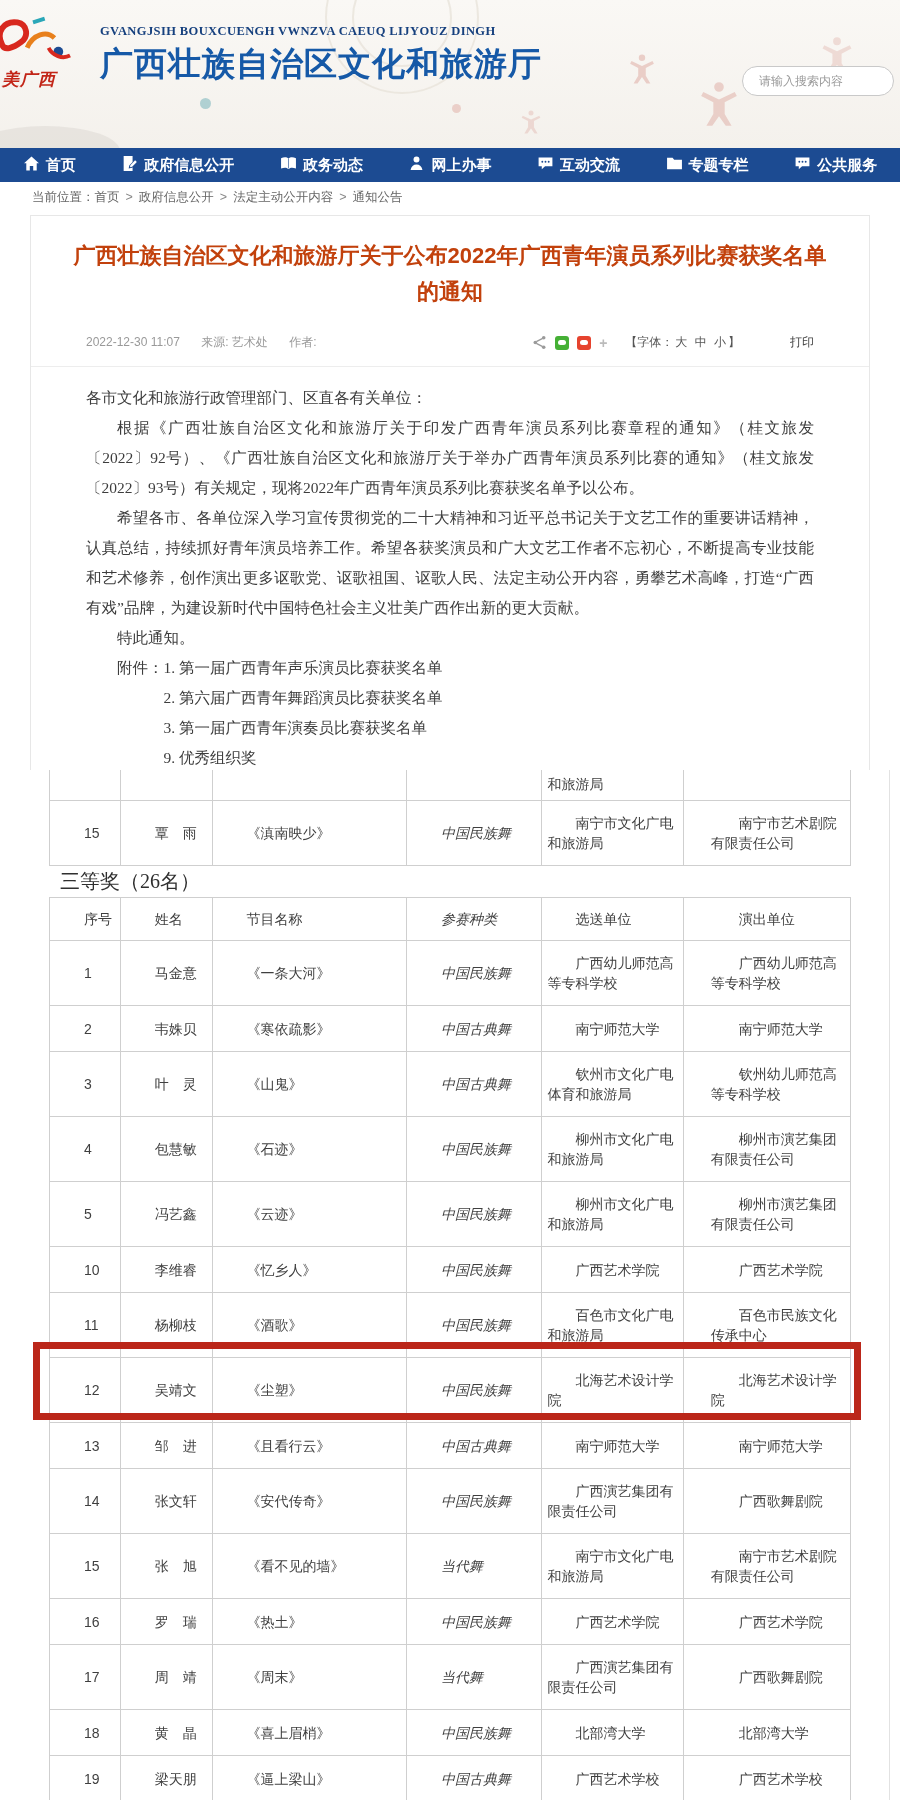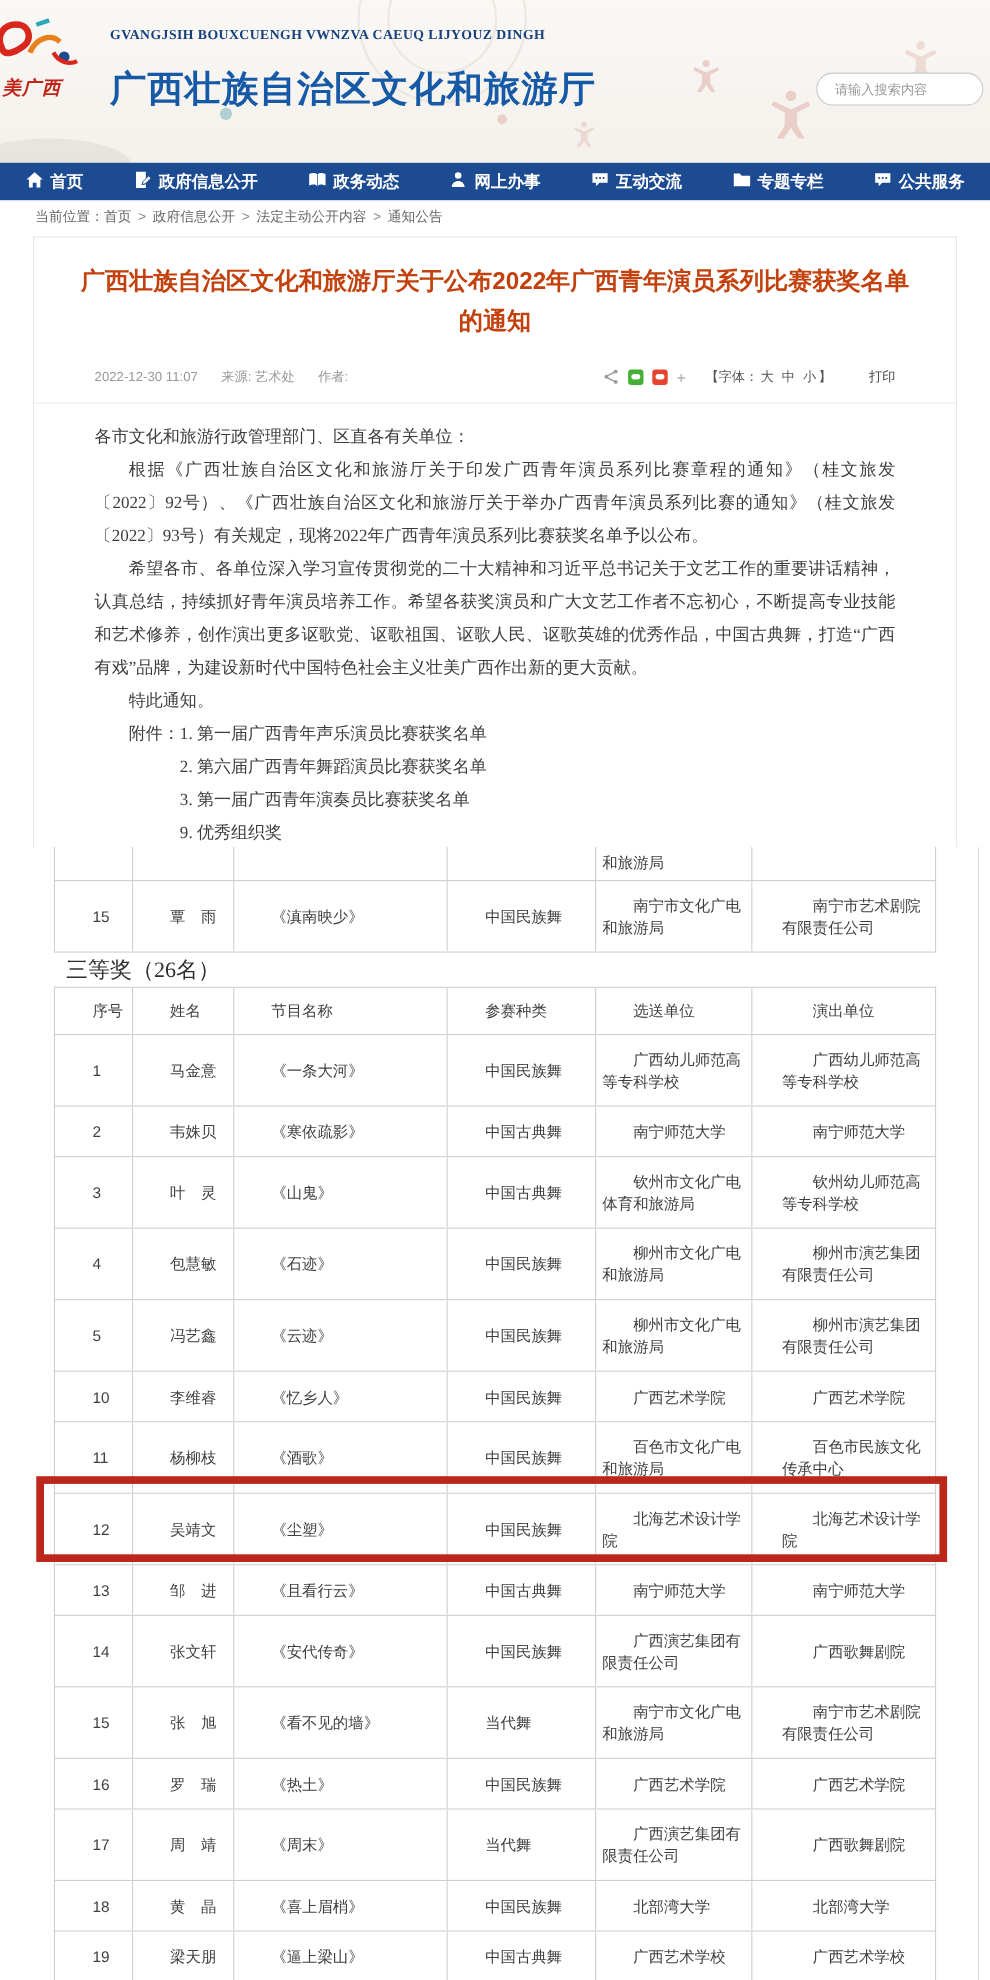--- a/index.html
+++ b/index.html
@@ -12,21 +12,21 @@
   .deco-fig svg{fill:currentColor;width:100%;height:100%;}
   .deco-dot{position:absolute;border-radius:50%;}
   .logo{position:absolute;left:0;top:12px;width:96px;height:110px;}
   .logo-mark{position:absolute;left:-6px;top:2px;width:78px;height:52px;}
   .logo-text{position:absolute;left:2px;top:56px;font-family:"Liberation Serif","DejaVu Serif",serif;
              font-weight:bold;font-style:italic;font-size:17px;color:#c22517;letter-spacing:1px;white-space:nowrap;}
   .site-title{position:absolute;left:100px;top:24px;}
   .zhuang{font-family:"Liberation Serif","DejaVu Serif",serif;font-weight:bold;font-size:12.5px;
           color:#16407e;letter-spacing:.4px;white-space:nowrap;}
   .cn-title{font-family:"Liberation Serif","DejaVu Serif",serif;font-weight:bold;font-size:33px;
-            color:#1659a7;margin-top:20px;white-space:nowrap;letter-spacing:1px;}
+            color:#1659a7;margin-top:3px;white-space:nowrap;letter-spacing:1px;}
   .search-box{position:absolute;right:6px;top:66px;width:150px;height:28px;background:#fff;
               border:1px solid #c9c9c9;border-radius:15px;}
   .search-box input{width:118px;height:24px;margin:1px 0 11px 14px;border:none;outline:none;background:transparent;
                     font-size:12px;color:#666;font-family:inherit;}
   .search-box input::placeholder{color:#9a9a9a;}
   
   .nav{position:absolute;left:0;top:148px;width:900px;height:34px;background:#1c4b92;display:flex;
        align-items:center;justify-content:space-around;}
   .nav-item{display:flex;align-items:center;gap:6px;color:#fff;font-size:15px;font-weight:bold;cursor:pointer;white-space:nowrap;}
   .nav-item svg{width:17px;height:17px;fill:#fff;}
@@ -43,38 +43,38 @@
         justify-content:space-between;align-items:center;font-size:12px;color:#999;}
   .meta-left span{margin-right:18px;}
   .meta-right{display:flex;align-items:center;gap:8px;color:#777;}
   .mi{width:15px;height:15px;display:inline-block;cursor:pointer;}
   .mi svg{width:15px;height:15px;}
   .sq{width:14px;height:14px;border-radius:3px;display:inline-block;position:relative;cursor:pointer;}
   .sq::after{content:"";position:absolute;left:3px;top:4px;width:8px;height:5px;background:#fff;border-radius:3px;}
   .plus{color:#bbb;font-size:14px;font-weight:bold;cursor:pointer;}
   .fontctl{color:#555;margin-left:10px;}
   .fontctl b{font-weight:normal;cursor:pointer;margin:0 2px;}
-  .print{margin-left:26px;color:#444;cursor:pointer;}
+  .print{margin-left:42px;color:#444;cursor:pointer;}
   .body-text{margin-top:16px;padding:0 55px;font-family:"Liberation Serif","DejaVu Serif",serif;
              font-size:15.5px;line-height:30px;color:#3d3d3d;text-align:justify;}
   .body-text p{margin:0;}
   .body-text p.ind{text-indent:2em;}
   .body-text p.attach-cont{margin-left:5em;}
   
   .table-section{position:absolute;left:0;top:770px;width:900px;height:1030px;background:#fff;font-size:14px;}
   .right-line{position:absolute;left:889px;top:0;width:1px;height:1030px;background:#e2e2e2;}
   .tblwrap{position:absolute;left:49px;width:800px;}
   .frag{top:0;border-left:1px solid #cfcfcf;border-right:1px solid #cfcfcf;}
   .main{top:127px;border:1px solid #cfcfcf;border-bottom:none;}
   .trow{display:flex;border-bottom:1px solid #cfcfcf;align-items:center;overflow:hidden;}
   .trow.toprow{align-items:flex-end;}
   .tcell{border-right:1px solid #cfcfcf;height:100%;display:flex;align-items:center;overflow:hidden;}
   .toprow .tcell{align-items:flex-start;}
   .tcell:last-child{border-right:none;margin-left:21px;}
-  .c0{width:72px;}.c1{width:94px;}.c2{width:200px;}.c3{width:138px;}.c4{width:146px;}.c5{width:150px;}
+  .c0{width:72px;}.c1{width:94px;}.c2{width:200px;}.c3{width:138px;font-style:italic;}.c4{width:146px;}.c5{width:150px;}
   .cin{width:100%;line-height:20px;color:#3f3f3f;text-align:left;text-indent:2em;padding:0 6px;box-sizing:border-box;}
   .cin.flush{text-indent:0;padding-top:4px;}
   .sec-label{position:absolute;left:60px;top:98px;font-size:20px;color:#2f2f2f;
              font-family:"Liberation Serif","DejaVu Serif",serif;}
   .red-box{position:absolute;left:33px;top:572px;width:828px;height:78px;box-sizing:border-box;
            border:7px solid #bb271a;z-index:5;pointer-events:none;}
 </style>
 </head>
 <body>
 
@@ -196,21 +196,21 @@
       <span class="plus">+</span>
       <span class="fontctl">
         <span>【字体：</span><b>大</b> <b>中</b> <b>小</b><span>】</span>
       </span>
       <span class="print">打印</span>
     </div>
   </div>
   <div class="body-text" id="article-body">
       <p>各市文化和旅游行政管理部门、区直各有关单位：</p>
       <p class="ind">根据《广西壮族自治区文化和旅游厅关于印发广西青年演员系列比赛章程的通知》（桂文旅发〔2022〕92号）、《广西壮族自治区文化和旅游厅关于举办广西青年演员系列比赛的通知》（桂文旅发〔2022〕93号）有关规定，现将2022年广西青年演员系列比赛获奖名单予以公布。</p>
-      <p class="ind">希望各市、各单位深入学习宣传贯彻党的二十大精神和习近平总书记关于文艺工作的重要讲话精神，认真总结，持续抓好青年演员培养工作。希望各获奖演员和广大文艺工作者不忘初心，不断提高专业技能和艺术修养，创作演出更多讴歌党、讴歌祖国、讴歌人民、讴歌英雄的优秀作品，中国古典舞，打造“广西有戏”品牌，为建设新时代中国特色社会主义壮美广西作出新的更大贡献。</p>
+      <p class="ind">希望各市、各单位深入学习宣传贯彻党的二十大精神和习近平总书记关于文艺工作的重要讲话精神，认真总结，持续抓好青年演员培养工作。希望各获奖演员和广大文艺工作者不忘初心，不断提高专业技能和艺术修养，创作演出更多讴歌党、讴歌祖国、讴歌人民、法定主动公开内容，勇攀艺术高峰，打造“广西有戏”品牌，为建设新时代中国特色社会主义壮美广西作出新的更大贡献。</p>
       <p class="ind">特此通知。</p>
       <p class="ind"><span>附件：</span><span>1. 第一届广西青年声乐演员比赛获奖名单</span></p>
       <p class="attach-cont">2. 第六届广西青年舞蹈演员比赛获奖名单</p>
       <p class="attach-cont">3. 第一届广西青年演奏员比赛获奖名单</p>
       <p class="attach-cont">9. 优秀组织奖</p>
     </div>
 </div>
 
 <div class="table-section">
   <div class="tblwrap frag" id="frag-table">

